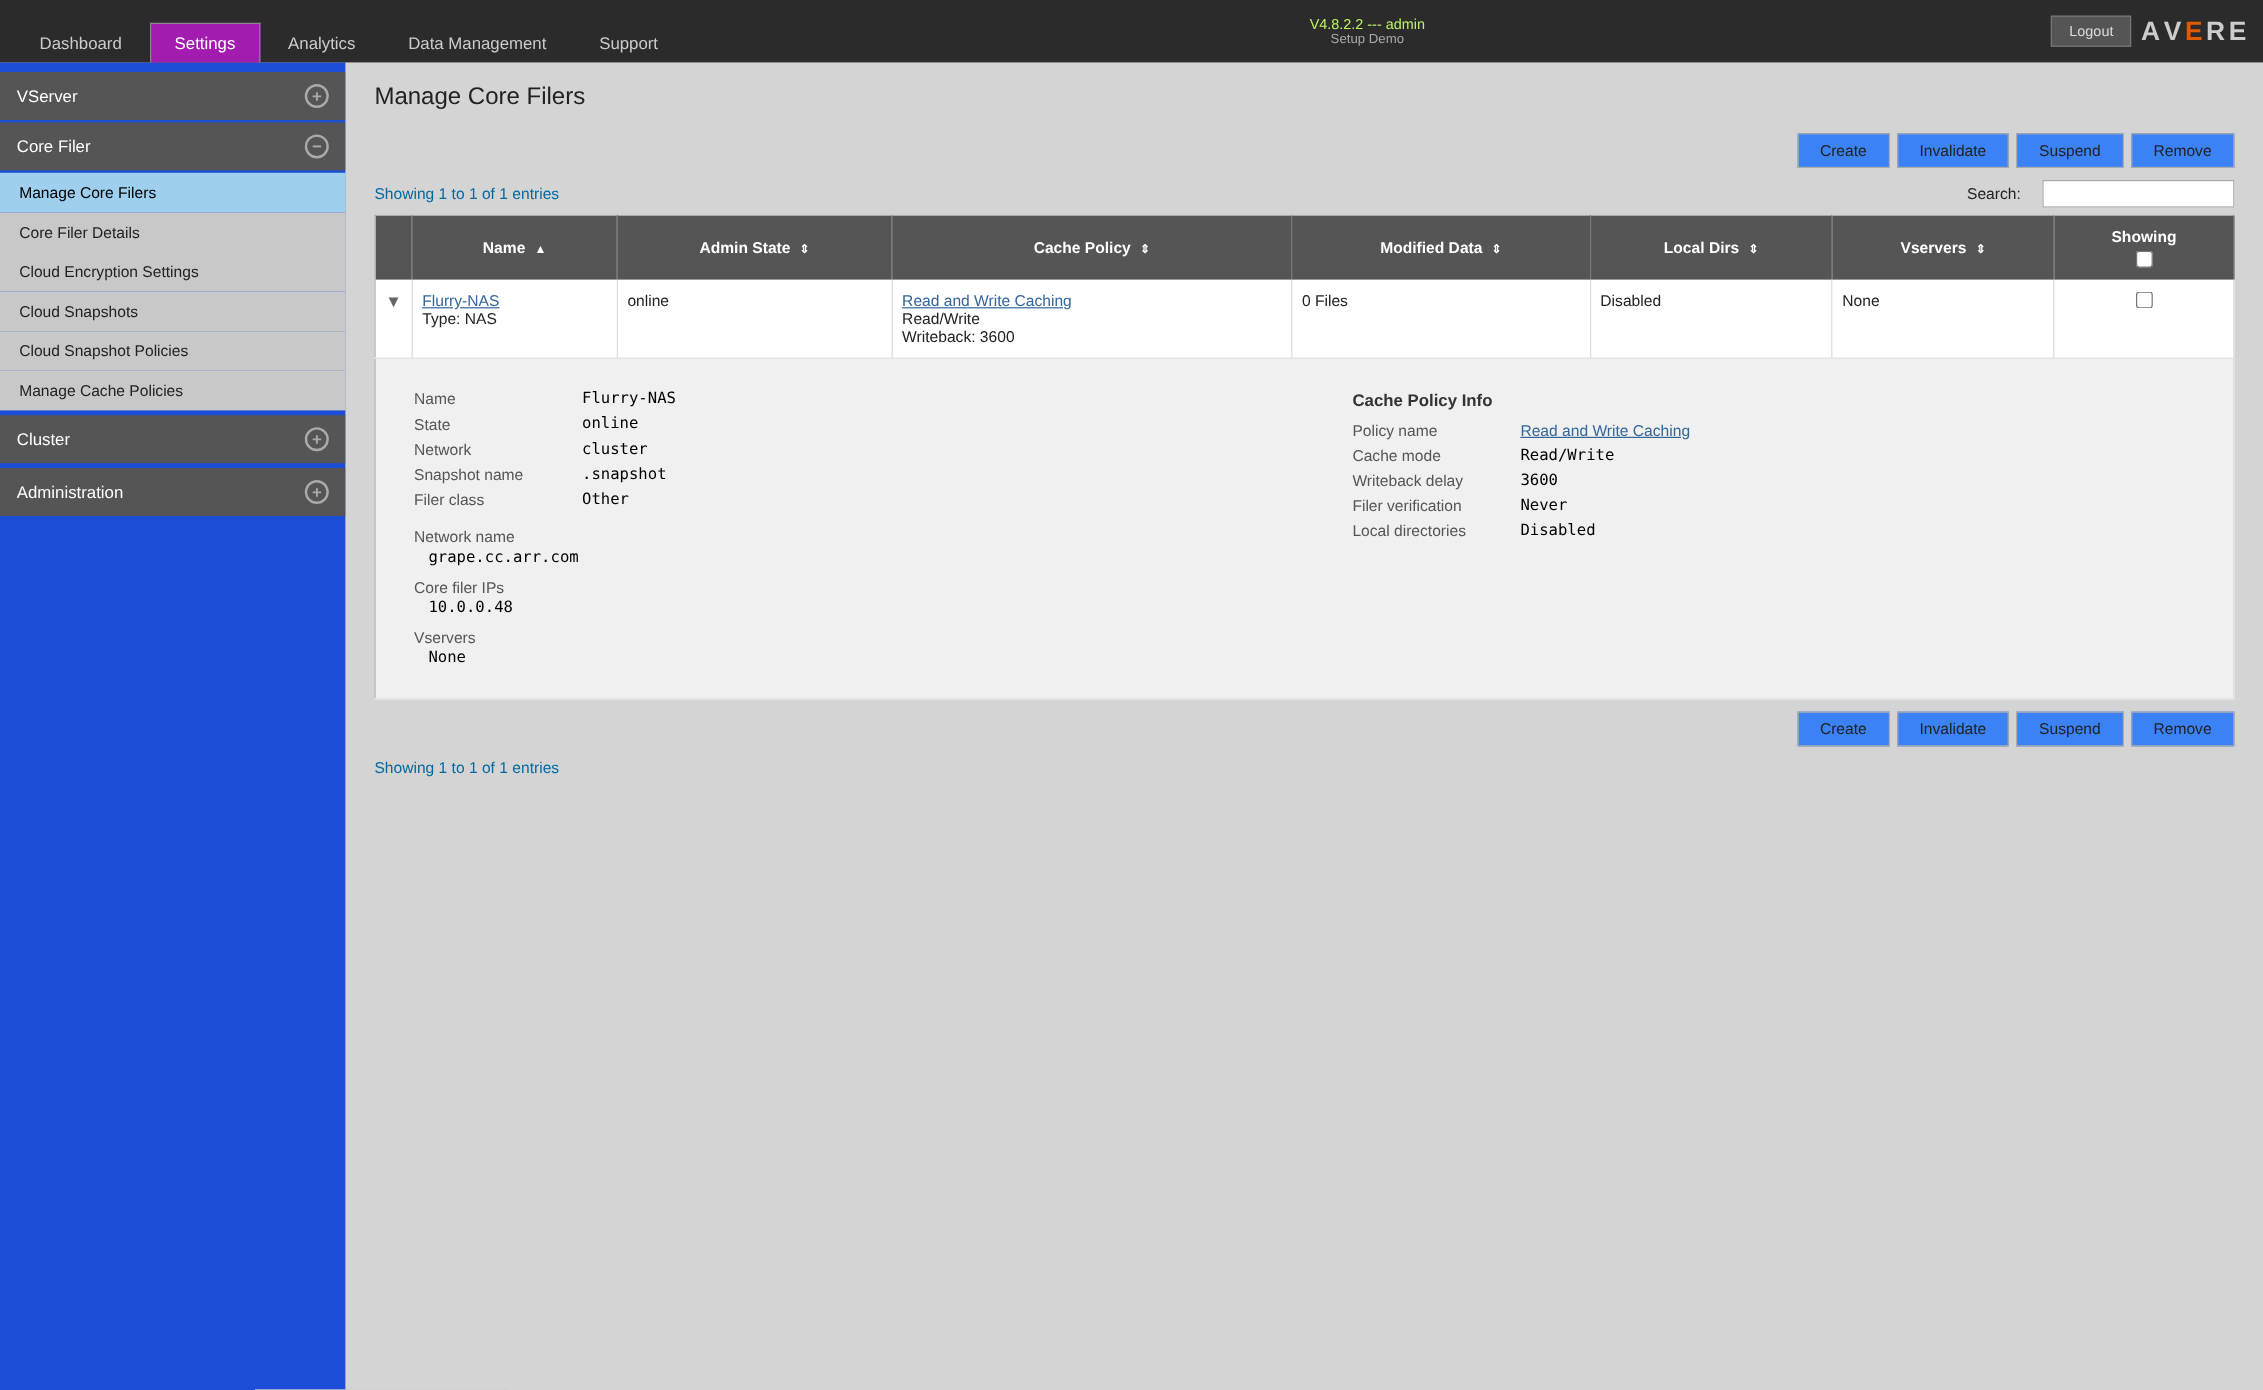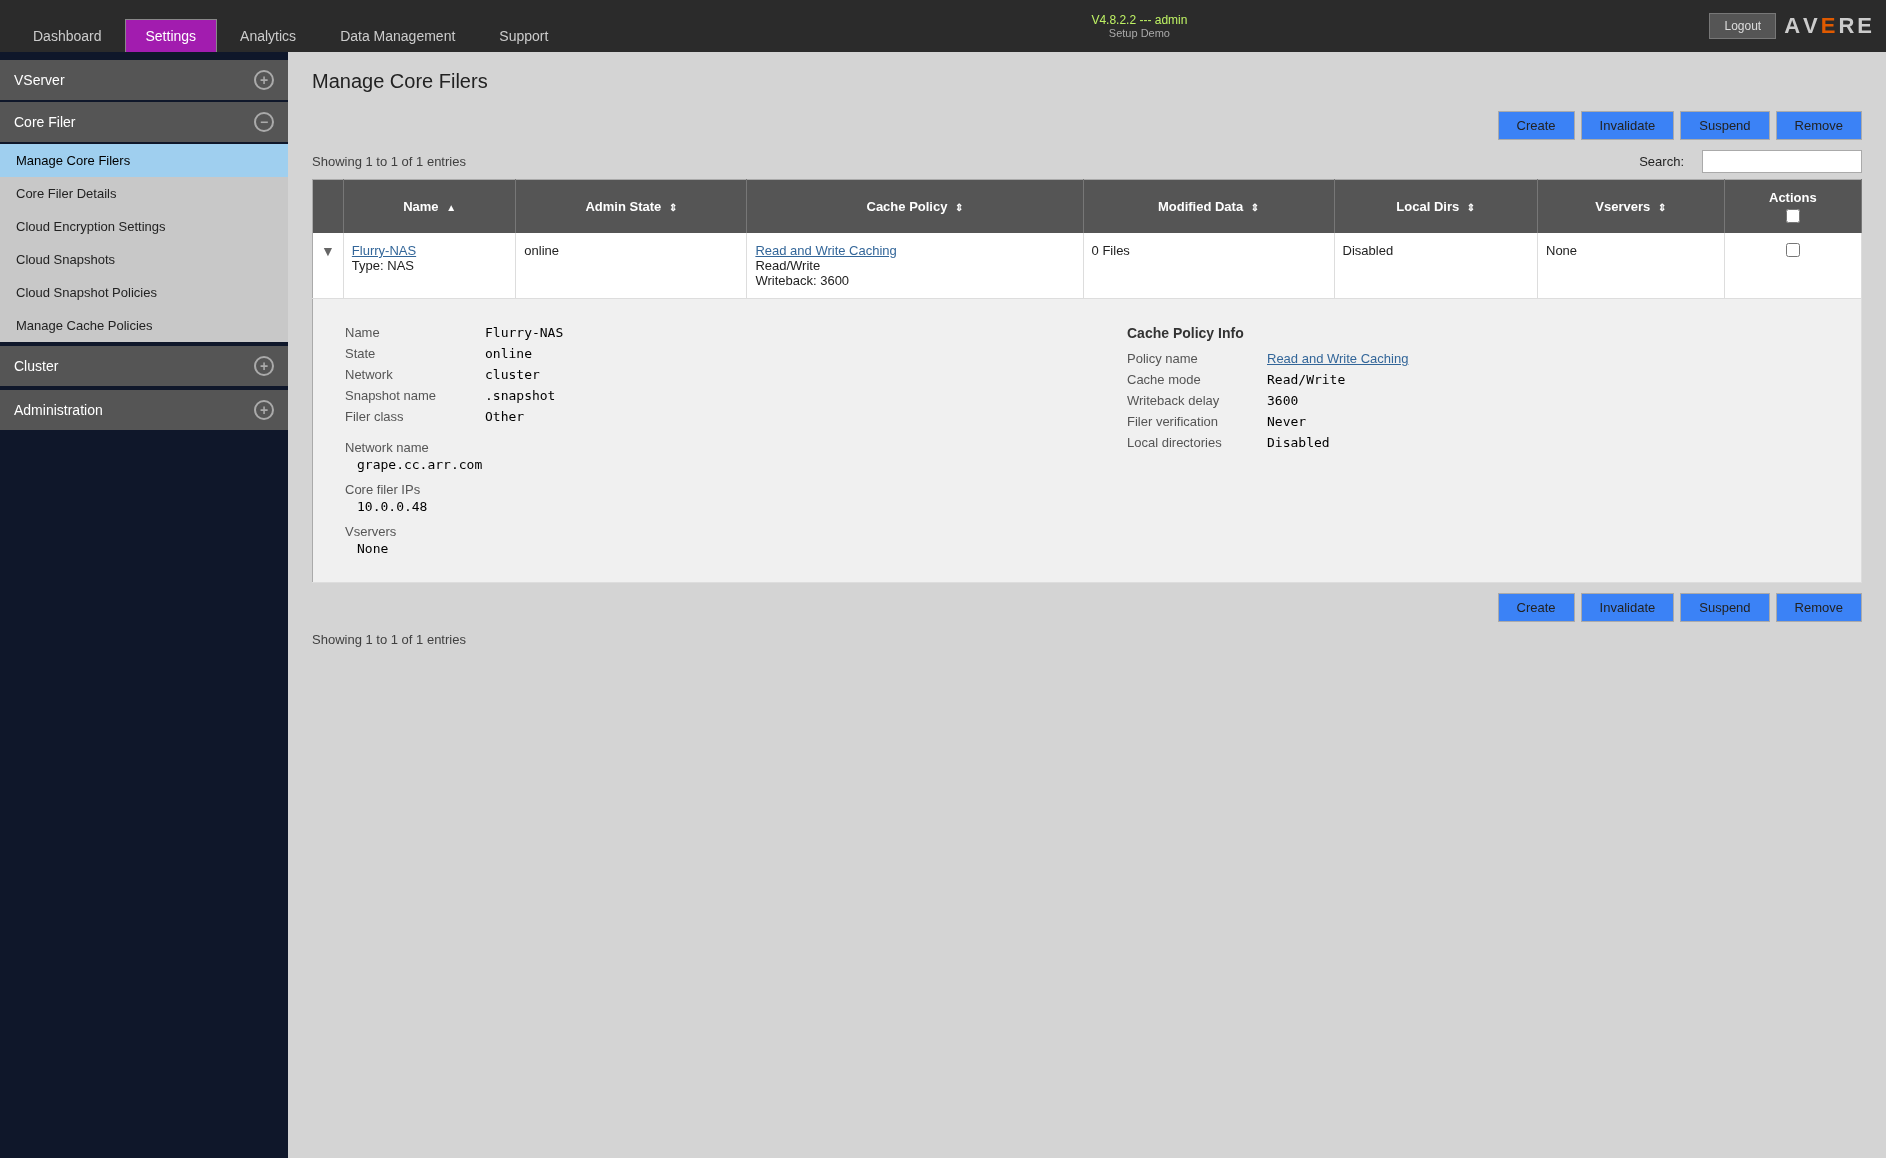--- a/index.html
+++ b/index.html
@@ -77,21 +77,21 @@
     .main-layout {
       display: flex;
       height: calc(100vh - 52px);
       background: #c8c8c8;
     }
 
     
     .sidebar {
       width: 288px;
       min-width: 288px;
-      background: #0f172a;
+      background: #1d4ed8;
       padding: 8px 0;
     }
     .sidebar-section-header {
       display: flex;
       align-items: center;
       justify-content: space-between;
       background: #555;
       color: #fff;
       padding: 10px 14px;
       cursor: pointer;
@@ -145,21 +145,21 @@
       color: #222;
     }
 
     
     .table-controls {
       display: flex;
       align-items: center;
       justify-content: space-between;
       margin-bottom: 6px;
     }
-    .showing-text { font-size: 13px; color: #404040; }
+    .showing-text { font-size: 13px; color: #0369a1; }
     .search-area {
       display: flex;
       align-items: center;
       gap: 18px;
       font-size: 13px;
     }
     .search-area input {
       border: 1px solid #aaa;
       padding: 3px 6px;
       width: 160px;
@@ -333,21 +333,21 @@
           <th>
             <span>Local Dirs</span>
             <span class="sort-icon">⇕</span>
           </th>
           <th>
             <span>Vservers</span>
             <span class="sort-icon">⇕</span>
           </th>
           <th>
             <div style="display:flex;flex-direction:column;align-items:center;gap:4px;">
-              <span>Actions</span>
+              <span>Showing</span>
               <input type="checkbox" class="header-checkbox" style="">
             </div>
           </th>
         </tr>
       </thead>
       <tbody>
 
         <tr>
           <td class="checkbox-col">
             <span class="expand-icon">▼</span>

